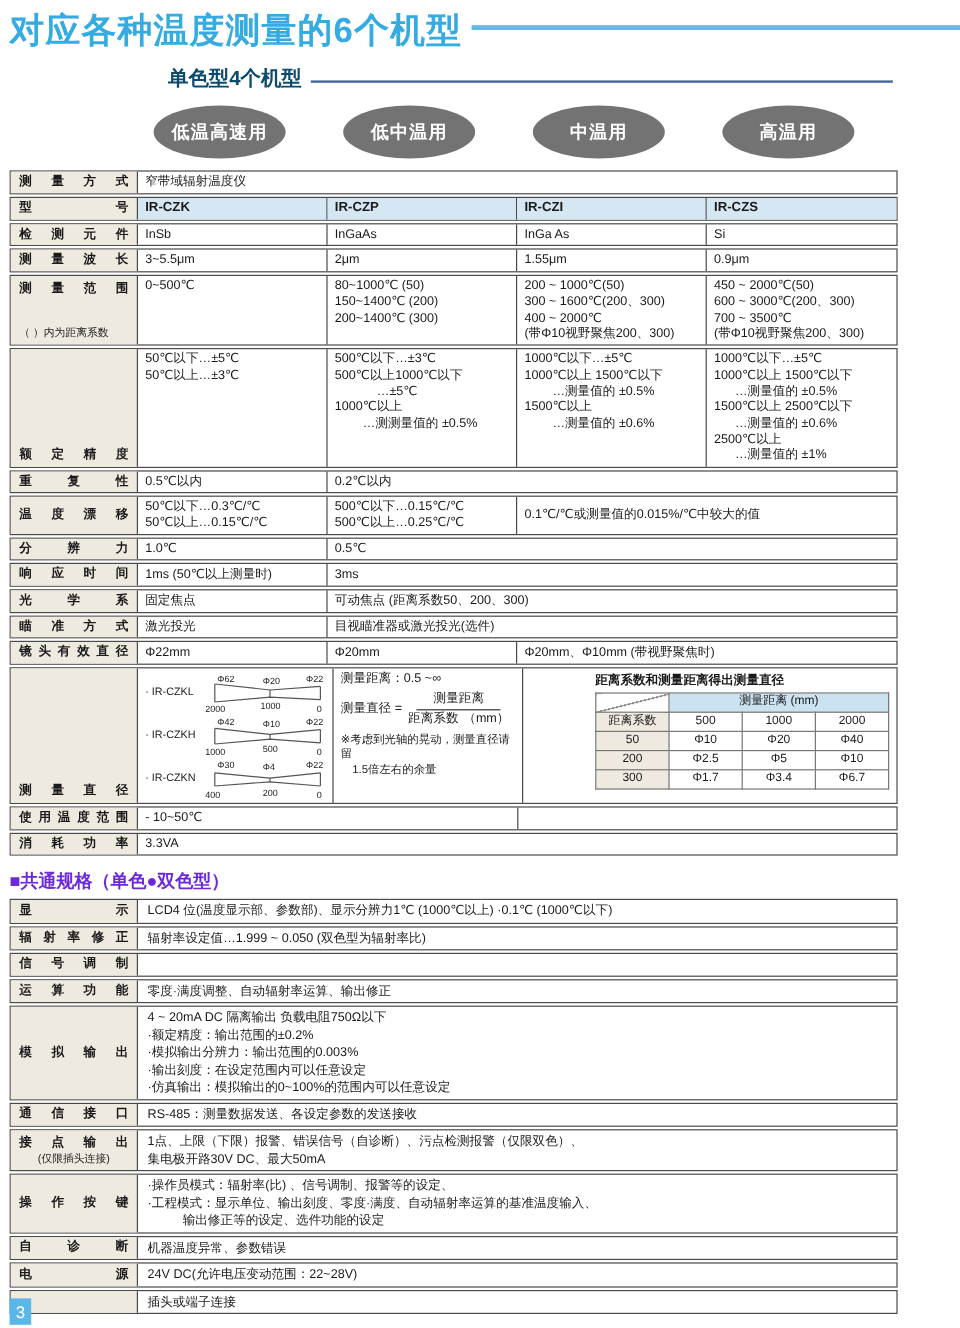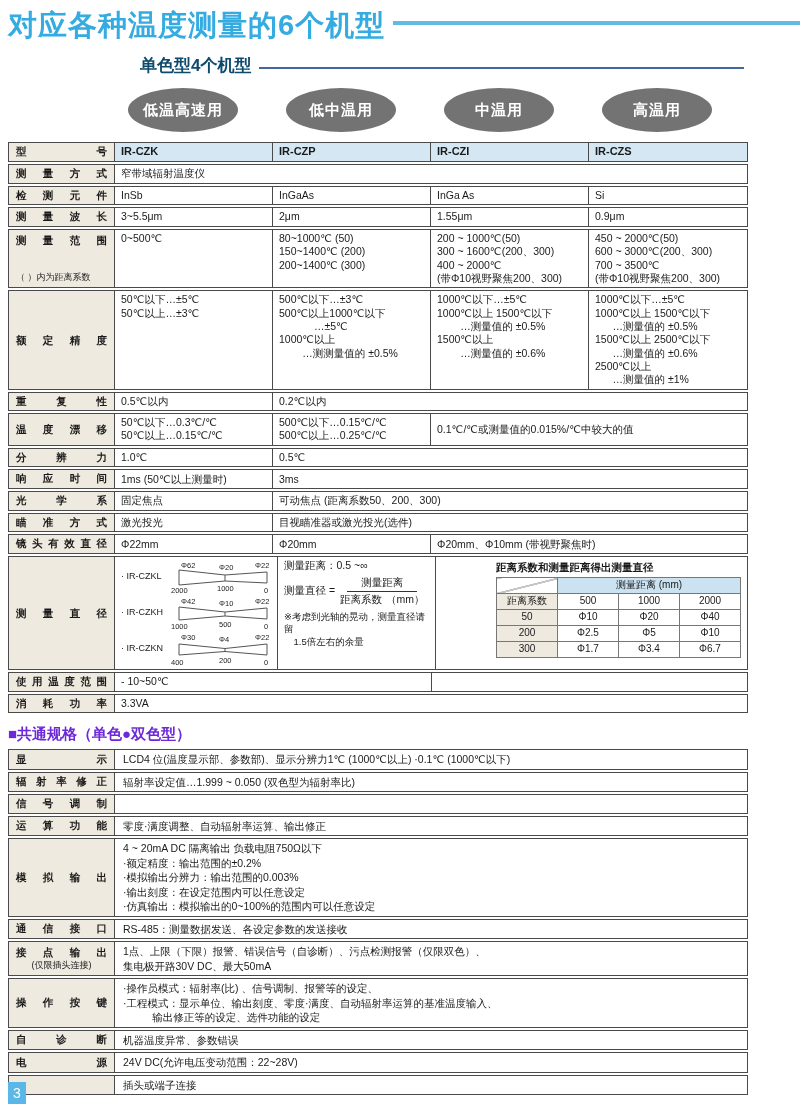--- a/index.html
+++ b/index.html
@@ -35,21 +35,21 @@
          display:flex; flex-direction:column; justify-content:center; }
   .jl { text-align:justify; text-align-last:justify; width:100%; }
   .lab .note { font-size:9px; font-weight:normal; text-align:left; text-align-last:left; }
   .lab .sub { font-size:9px; font-weight:normal; text-align:center; text-align-last:center; }
   .cell { padding:2px 6px; font-size:10.5px; line-height:1.27; white-space:pre-wrap;
           display:flex; flex-direction:column; justify-content:center; }
   .w1 { flex:0 0 158px; } .w2 { flex:0 0 317px; }
   .fill { flex:1 1 auto; }
   .br { border-right:1px solid #4a4a4a; }
   .top .cell { justify-content:flex-start; }
-  .top .lab { justify-content:center; padding-top:4px; }
+  .top .lab { justify-content:flex-end; padding-top:4px; }
   .row-range .lab { justify-content:space-between; padding-bottom:4px; }
   .model-cell { background:#d5e7f3; font-weight:bold; font-size:11px; }
   .min18 { min-height:18px; }
 
   
   .diagram { display:flex; align-items:center; margin:1px 0; }
   .dlabel { font-size:9px; width:50px; white-space:nowrap; }
   .diagram svg { display:block; }
   .dg-line { stroke:#555; stroke-width:1; fill:none; }
   .dg-txt { font-size:7.5px; fill:#222; font-family:"Liberation Sans",sans-serif; }
@@ -99,33 +99,33 @@
     <div class="badge">低温高速用</div>
     <div class="badge">低中温用</div>
     <div class="badge">中温用</div>
     <div class="badge">高温用</div>
   </div>
 
   <div class="spec-table">
 
     <div class="row min18">
       <div class="lab">
+          <div class="jl">测 量 方 式</div>
+        </div>
+      <div class="cell fill">窄带域辐射温度仪</div>
+    </div>
+
+    <div class="row min18">
+      <div class="lab">
           <div class="jl">型 号</div>
         </div>
       <div class="cell w1 br model-cell">IR-CZK</div>
       <div class="cell w1 br model-cell">IR-CZP</div>
       <div class="cell w1 br model-cell">IR-CZI</div>
       <div class="cell fill model-cell">IR-CZS</div>
-    </div>
-
-    <div class="row min18">
-      <div class="lab">
-          <div class="jl">测 量 方 式</div>
-        </div>
-      <div class="cell fill">窄带域辐射温度仪</div>
     </div>
 
     <div class="row min18">
       <div class="lab">
           <div class="jl">检 测 元 件</div>
         </div>
       <div class="cell w1 br">InSb</div>
       <div class="cell w1 br">InGaAs</div>
       <div class="cell w1 br">InGa As</div>
       <div class="cell fill">Si</div>

